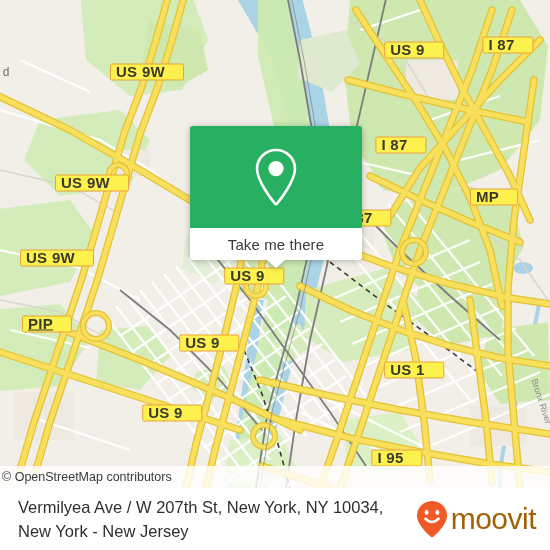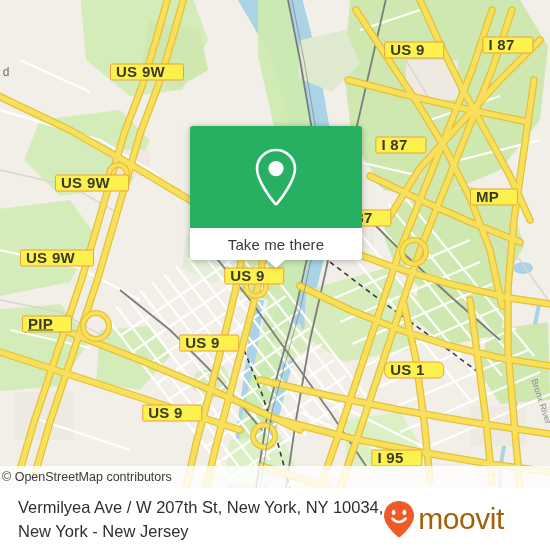--- a/index.html
+++ b/index.html
@@ -134,20 +134,21 @@
     left: 0; top: 488px;
     width: 550px; height: 62px;
     background: #ffffff;
     overflow: hidden;
   }
   #footer-inner {
     position: relative;
     width: 550px; height: 62px;
     display: flex;
     align-items: center;
+    justify-content: space-between;
     padding: 0 14px 0 18px;
   }
   #footer-text {
     font-size: 16.5px;
     line-height: 24px;
     color: #2f2f2f;
     font-family: "Liberation Sans", sans-serif;
     max-width: 400px;
   }
   #footer-text .l2 { display: block; }
@@ -403,21 +404,21 @@
         <div class="shield" style="left: 92px; top: 183px;">US 9W</div>
         <div class="shield" style="left: 57px; top: 258px;">US 9W</div>
         <div class="shield" style="left: 47px; top: 324px; text-decoration: underline;">PIP</div>
         <div class="shield" style="left: 414px; top: 50px;">US 9</div>
         <div class="shield" style="left: 508px; top: 45px;">I 87</div>
         <div class="shield" style="left: 401px; top: 145px;">I 87</div>
         <div class="shield" style="left: 494px; top: 197px;">MP</div>
         <div class="shield" style="left: 366px; top: 218px;">I 87</div>
         <div class="shield" style="left: 254px; top: 276px;">US 9</div>
         <div class="shield" style="left: 209px; top: 343px;">US 9</div>
-        <div class="shield" style="left: 414px; top: 370px; border-radius: 6px;">US 1</div>
+        <div class="shield" style="left: 414px; top: 370px;">US 1</div>
         <div class="shield" style="left: 172px; top: 413px;">US 9</div>
         <div class="shield" style="left: 397px; top: 447px; margin-top: 11px;">I 95</div>
         <div class="riverlabel" style="left: 534px; top: 374px; transform: rotate(72deg);">Bronx River</div>
       </div>
 
     <div id="callout">
       <div id="callout-green">
         <svg width="52" height="62" viewBox="0 0 52 62">
           <path d="M26 4 C15.5 4 7 12.4 7 22.8 C7 35 22 54 25.2 57.8 C25.6 58.3 26.4 58.3 26.8 57.8 C30 54 45 35 45 22.8 C45 12.4 36.5 4 26 4 Z" fill="none" stroke="#ffffff" stroke-width="2.6"></path>
           <circle cx="26" cy="22.6" r="7.6" fill="#ffffff"></circle>

